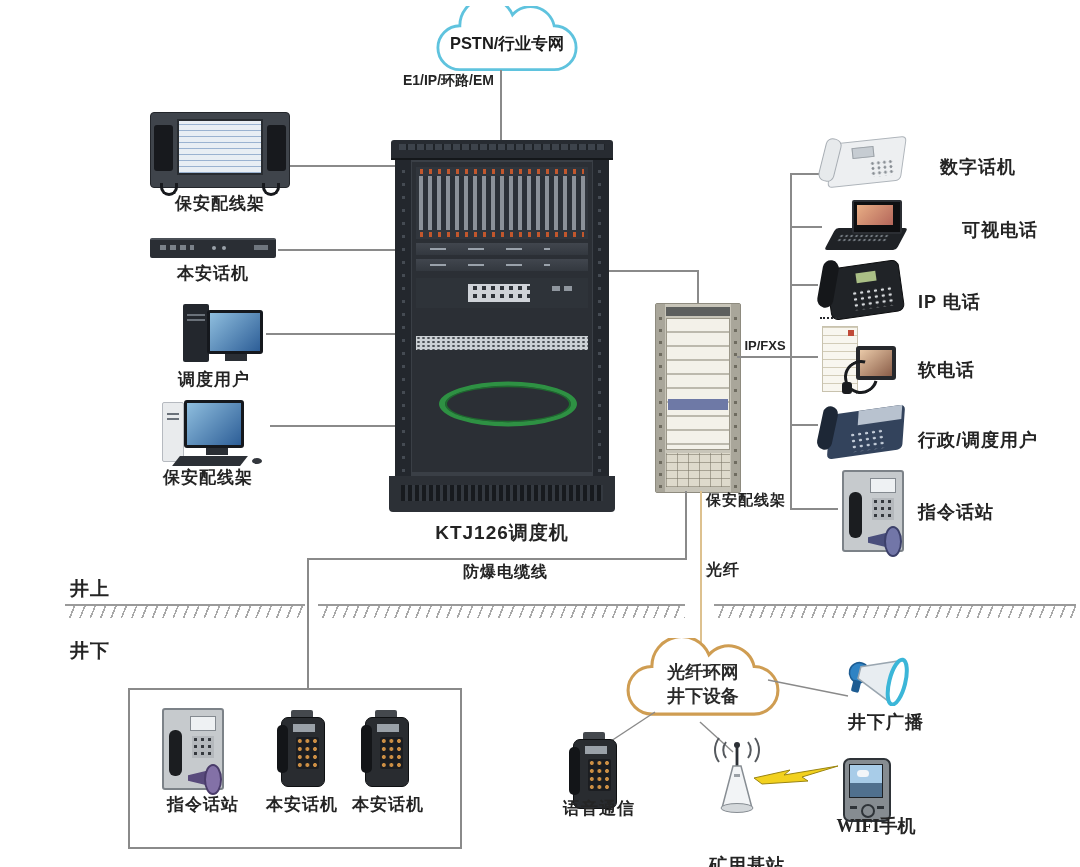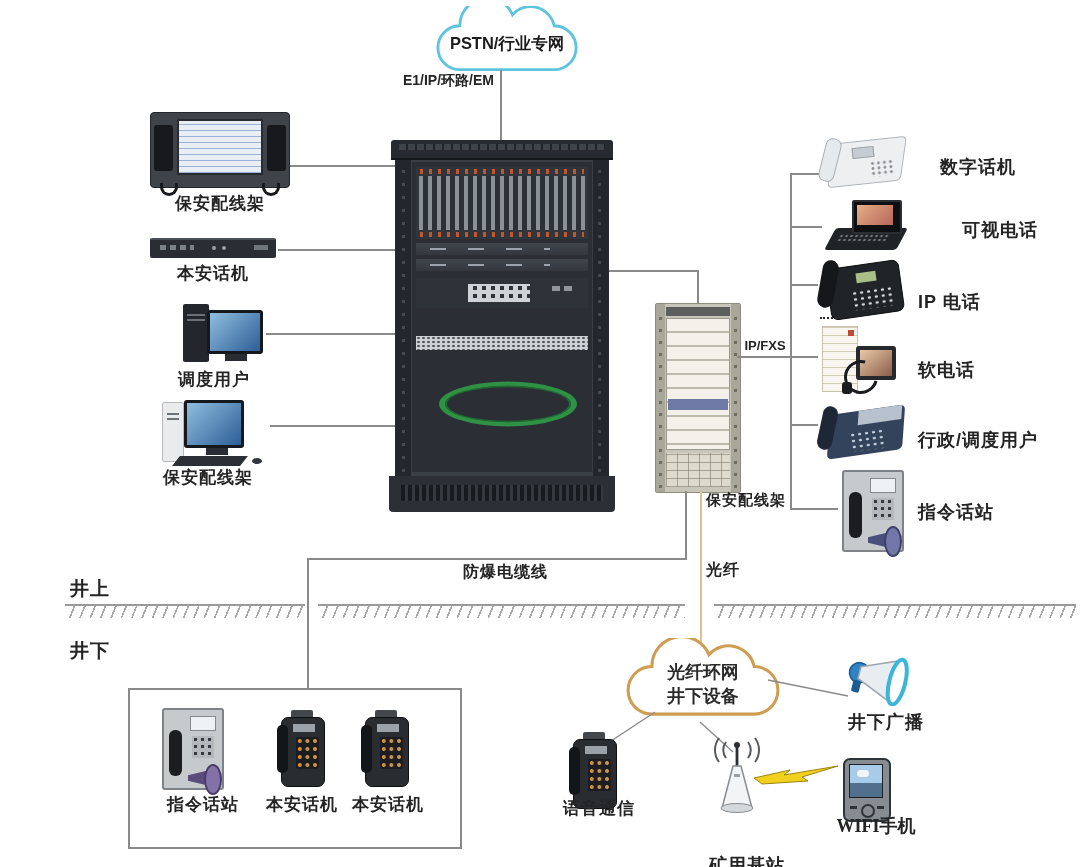--- a/index.html
+++ b/index.html
@@ -164,20 +164,21 @@
       <div class="unitbar"></div>
       <div class="unitbar"></div>
       <div class="ctrlbar"></div>
       <div class="ventbar"></div>
       <div class="coilwrap">
           <div class="coil"></div>
         </div>
     </div>
     <div class="rack-base"></div>
   </div>
+  <div class="lbl" style="left:420px;top:520px;width:164px;font-size:19px;">KTJ126调度机</div>
 
   <div class="ln" style="left:609px;top:270px;width:88px;height:1.6px;"></div>
   <div class="ln" style="left:697px;top:270px;width:1.6px;height:34px;"></div>
 
   <div class="dframe">
     <div class="df-railL"></div>
       <div class="df-railR"></div>
     <div class="df-top"></div>
     <div class="df-slats"></div>
     <div class="df-blue"></div>

